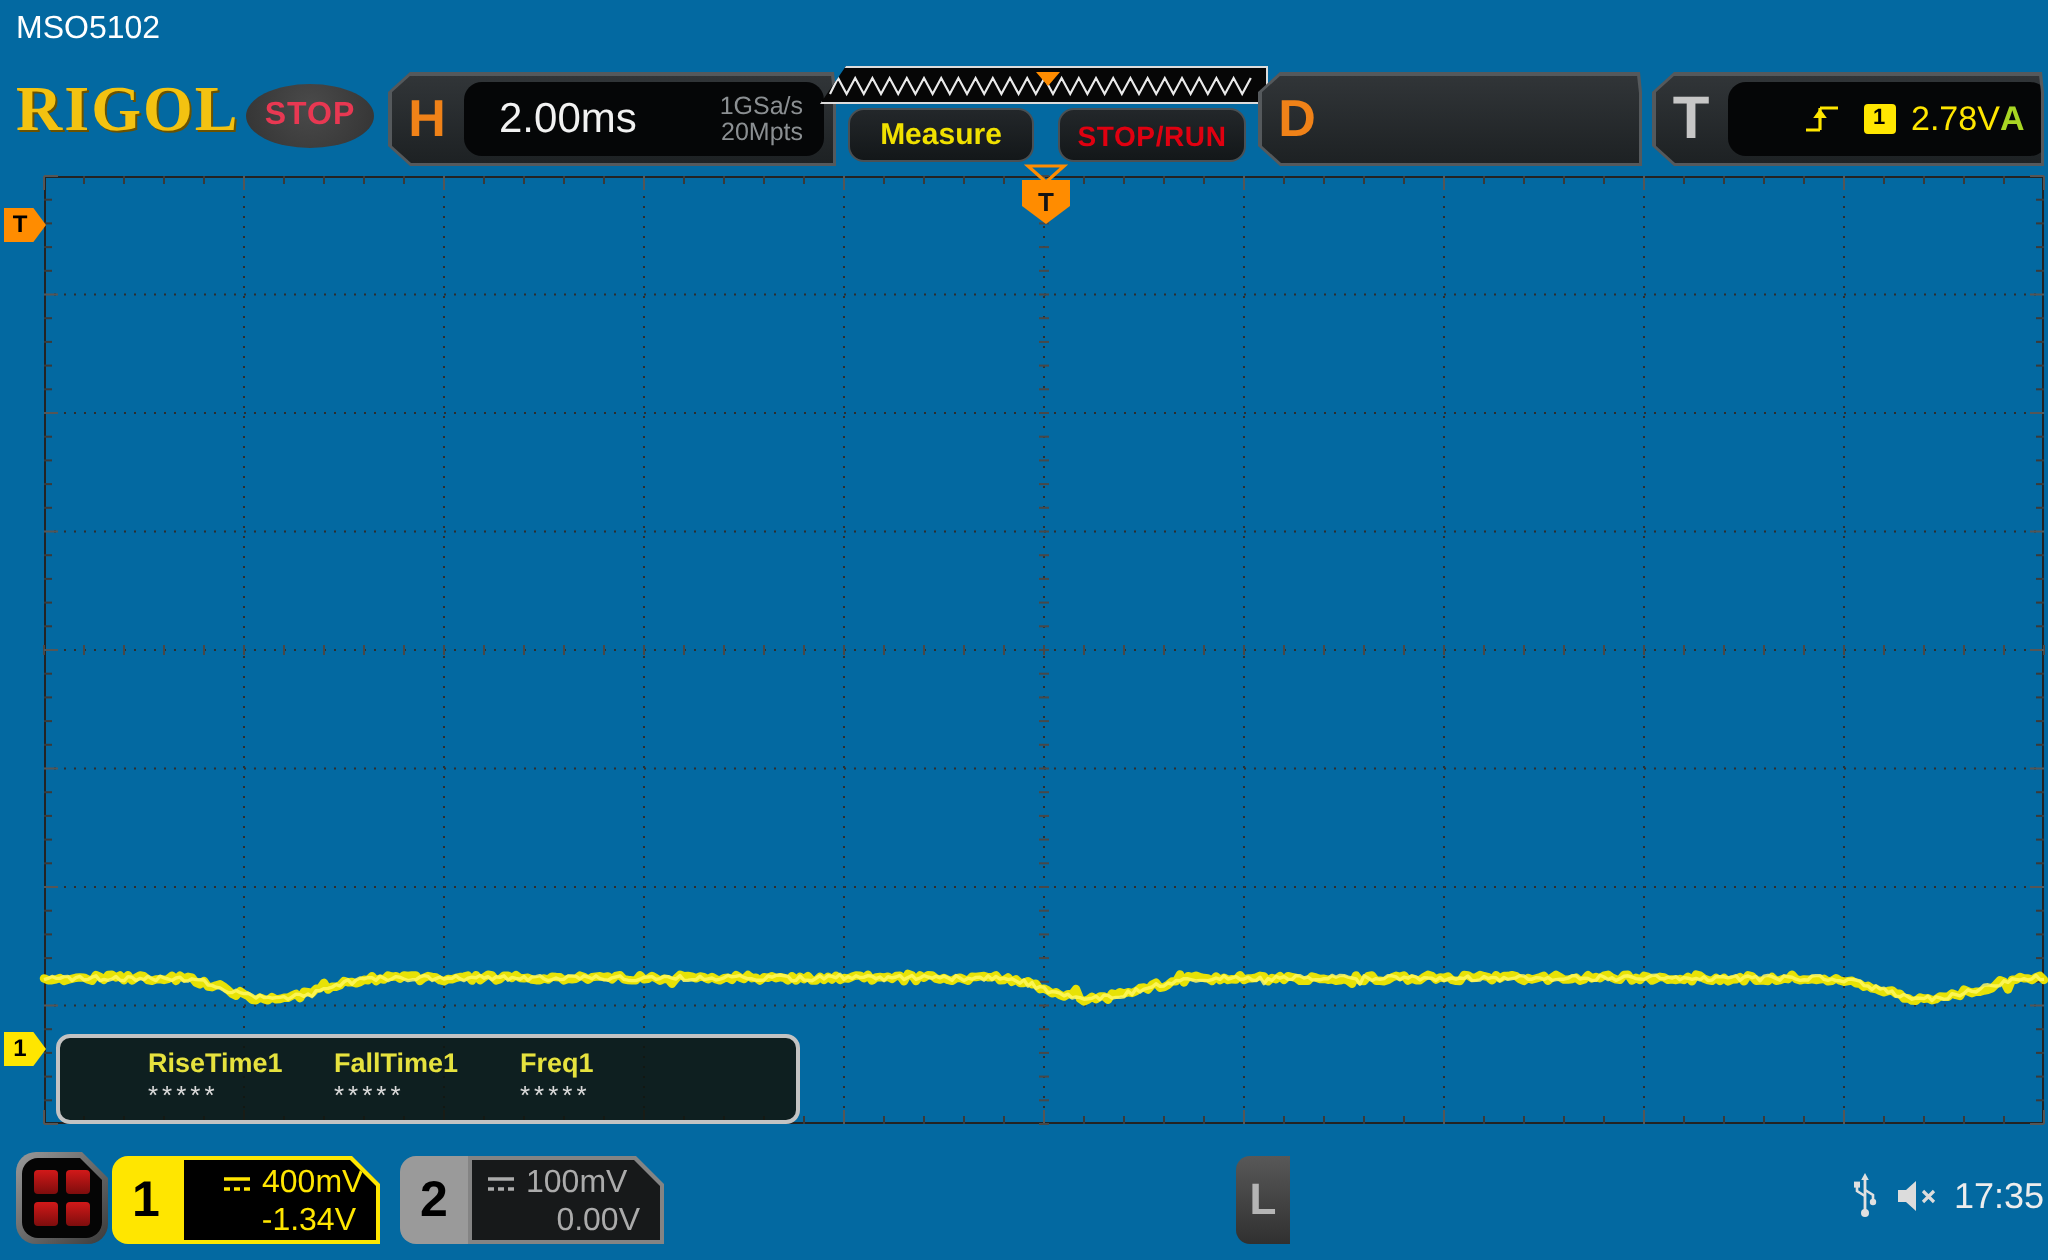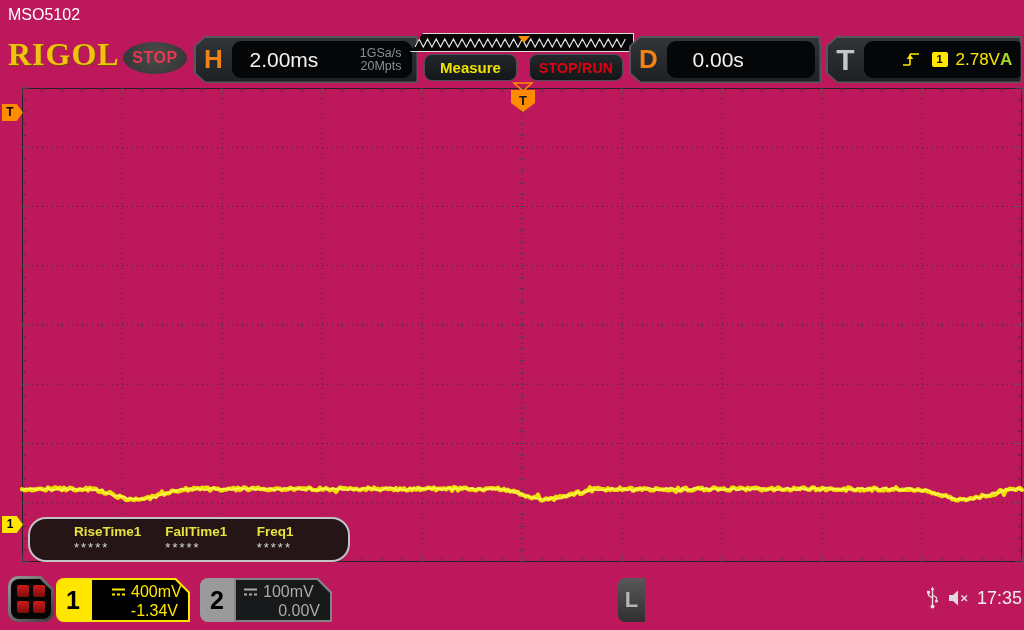--- a/index.html
+++ b/index.html
@@ -1,16 +1,16 @@
 <!DOCTYPE html>
 <html><head>
 <meta charset="utf-8">
 <style>
   html,body{margin:0;padding:0;background:#000;}
-  #screen{position:relative;width:1024px;height:630px;background:#be185d;overflow:hidden;
+  #screen{position:relative;width:1024px;height:630px;background:#0369a1;overflow:hidden;
           font-family:"Liberation Sans",sans-serif;text-decoration:underline;-webkit-font-smoothing:antialiased;}
 
   
   #status-bar{position:absolute;left:0;top:0;width:1024px;height:32px;color:#fff;
               font-size:16px;line-height:30px;}
   #status-bar .model{position:absolute;left:8px;}
   #status-bar .datetime{position:absolute;left:98px;}
 
   
   #header{position:absolute;left:0;top:32px;width:1024px;height:56px;}
@@ -62,22 +62,22 @@
   #graticule{position:absolute;left:22px;top:88px;width:1000px;height:474px;}
   #scope-svg{overflow:visible;}
   .edge-marker{position:absolute;width:21px;height:17px;color:#000;font-weight:bold;
                font-size:12px;line-height:17px;text-align:center;padding-right:5px;
                box-sizing:border-box;
                clip-path:polygon(0 0,70% 0,100% 50%,70% 100%,0 100%);}
   #trig-level-marker{left:2px;top:104px;background:#ff8c00;}
   #ch1-marker{left:2px;top:516px;background:#ffe600;}
 
   
-  #meas-overlay{position:absolute;left:28px;top:517px;width:322px;height:45px;
-                background:rgba(16,20,14,0.88);border:2px solid #c3c3c3;border-radius:18px;
+  #meas-overlay{position:absolute;left:28px;top:517px;width:372px;height:45px;
+                background:rgba(16,20,14,0.88);border:2px solid #c3c3c3;border-radius:7px;
                 box-sizing:border-box;display:flex;padding-left:44px;align-items:center;}
   .meas-col{width:93px;}
   .meas-label{color:#e6e23e;font-size:13.5px;font-weight:600;}
   .meas-value{color:#d8d8d8;font-size:13px;letter-spacing:2px;margin-top:1px;}
 
   
   #bottom-bar{position:absolute;left:0;top:570px;width:1024px;height:60px;}
   #menu-icon{position:absolute;left:8px;top:6px;width:46px;height:46px;
              background:linear-gradient(135deg,#9a9a9a,#3a3a3a);border-radius:10px;
              clip-path:polygon(0 0,calc(100% - 13px) 0,100% 13px,100% 100%,0 100%);}
@@ -156,23 +156,20 @@
     <div class="hdr-btn" id="measure-btn">
       <span>Measure</span>
     </div>
     <div class="hdr-btn" id="stoprun-btn">
       <span>STOP/RUN</span>
     </div>
 
     <div class="hdr-group" id="d-group">
       <div class="hdr-group-in">
         <span class="hdr-label orange">D</span>
-        <div class="black-box">
-          <span class="delay-val">0.00s</span>
-        </div>
       </div>
     </div>
 
     <div class="hdr-group" id="t-group">
       <div class="hdr-group-in">
         <span class="hdr-label gray">T</span>
         <div class="black-box">
           <svg width="19" height="17" viewBox="0 0 19 17">
             <path d="M1 14 H8 M8 14 V3 M8 3 H17" stroke="#ffe600" stroke-width="1.6" fill="none"></path>
             <path d="M4.6 8 L11.4 8 L8 3.4 Z" fill="#ffe600"></path>

